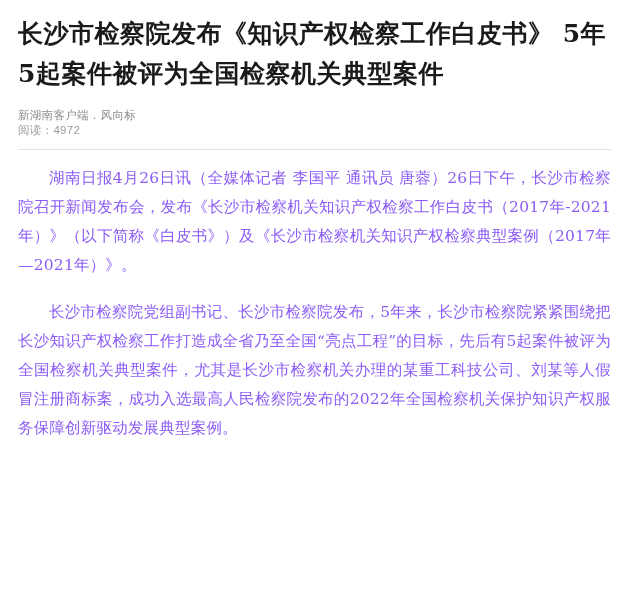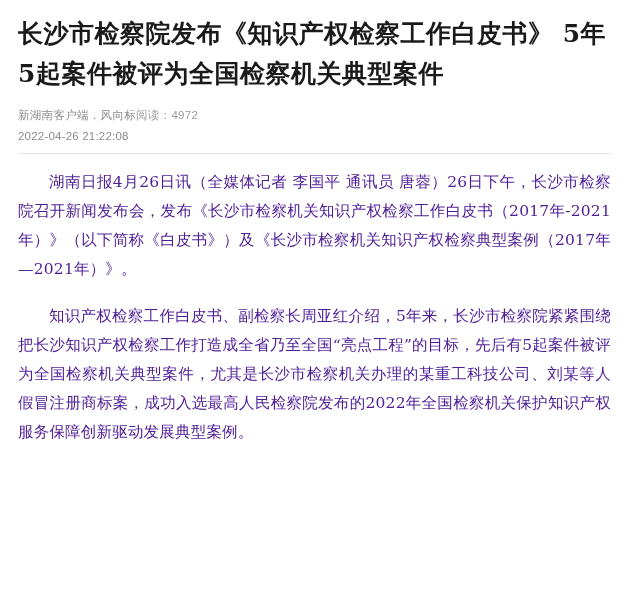--- a/index.html
+++ b/index.html
@@ -30,20 +30,21 @@
     letter-spacing: 0.5px;
     margin: 0 0 6px 0;
   }
   .meta-row {
     display: flex;
     align-items: baseline;
     justify-content: flex-start;
     font-size: 11.5px;
     color: #8a8a8a;
     margin-top: 14px;
+    flex-direction: column;
   }
   .meta-left {
     font-size: 11.5px;
     color: #8c8c8c;
     letter-spacing: 0.3px;
   }
   .meta-right {
     font-size: 11.5px;
     color: #9b9b9b;
     letter-spacing: 0.3px;
@@ -60,41 +61,40 @@
     margin: 11px 0 0 0;
     height: 0;
   }
   .article {
     margin-top: 14px;
   }
   .article p {
     font-family: "DejaVu Serif", "Liberation Serif", serif;
     font-size: 15.5px;
     line-height: 29px;
-    color: #4c1d95;
+    color: #8b5cf6;
     margin: 0 0 18px 0;
     text-align: justify;
     text-indent: 2em;
     letter-spacing: 0.2px;
   }
 </style>
 </head>
 <body>
 
 <div class="page">
 
   <h1 class="headline">长沙市检察院发布《知识产权检察工作白皮书》 5年5起案件被评为全国检察机关典型案件</h1>
 
   <div class="meta-row">
     <span class="meta-left">新湖南客户端．风向标</span>
     <span class="meta-right">阅读：4972</span>
   </div>
 
-  <div class="timestamp">2022-04-26 21:22:08</div>
 
   <hr class="divider">
 
   <div class="article">
     <p>湖南日报4月26日讯（全媒体记者 李国平 通讯员 唐蓉）26日下午，长沙市检察院召开新闻发布会，发布《长沙市检察机关知识产权检察工作白皮书（2017年-2021年）》（以下简称《白皮书》）及《长沙市检察机关知识产权检察典型案例（2017年—2021年）》。</p>
-    <p>知识产权检察工作白皮书、副检察长周亚红介绍，5年来，长沙市检察院紧紧围绕把长沙知识产权检察工作打造成全省乃至全国“亮点工程”的目标，先后有5起案件被评为全国检察机关典型案件，尤其是长沙市检察机关办理的某重工科技公司、刘某等人假冒注册商标案，成功入选最高人民检察院发布的2022年全国检察机关保护知识产权服务保障创新驱动发展典型案例。</p>
+    <p>长沙市检察院党组副书记、长沙市检察院发布，5年来，长沙市检察院紧紧围绕把长沙知识产权检察工作打造成全省乃至全国“亮点工程”的目标，先后有5起案件被评为全国检察机关典型案件，尤其是长沙市检察机关办理的某重工科技公司、刘某等人假冒注册商标案，成功入选最高人民检察院发布的2022年全国检察机关保护知识产权服务保障创新驱动发展典型案例。</p>
   </div>
 
 </div>
 
 </body></html>

